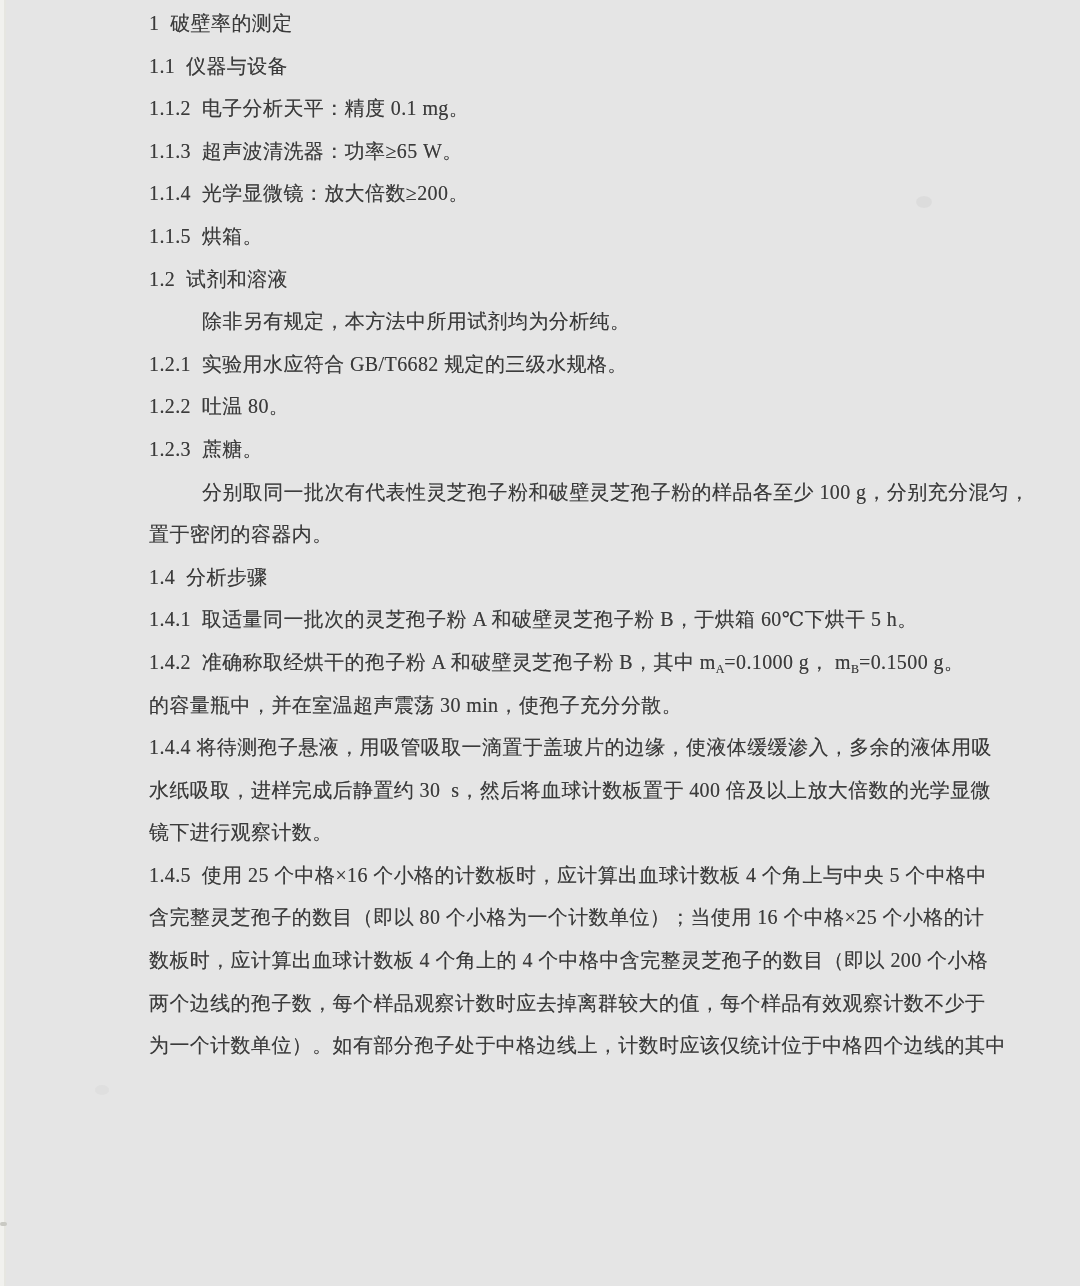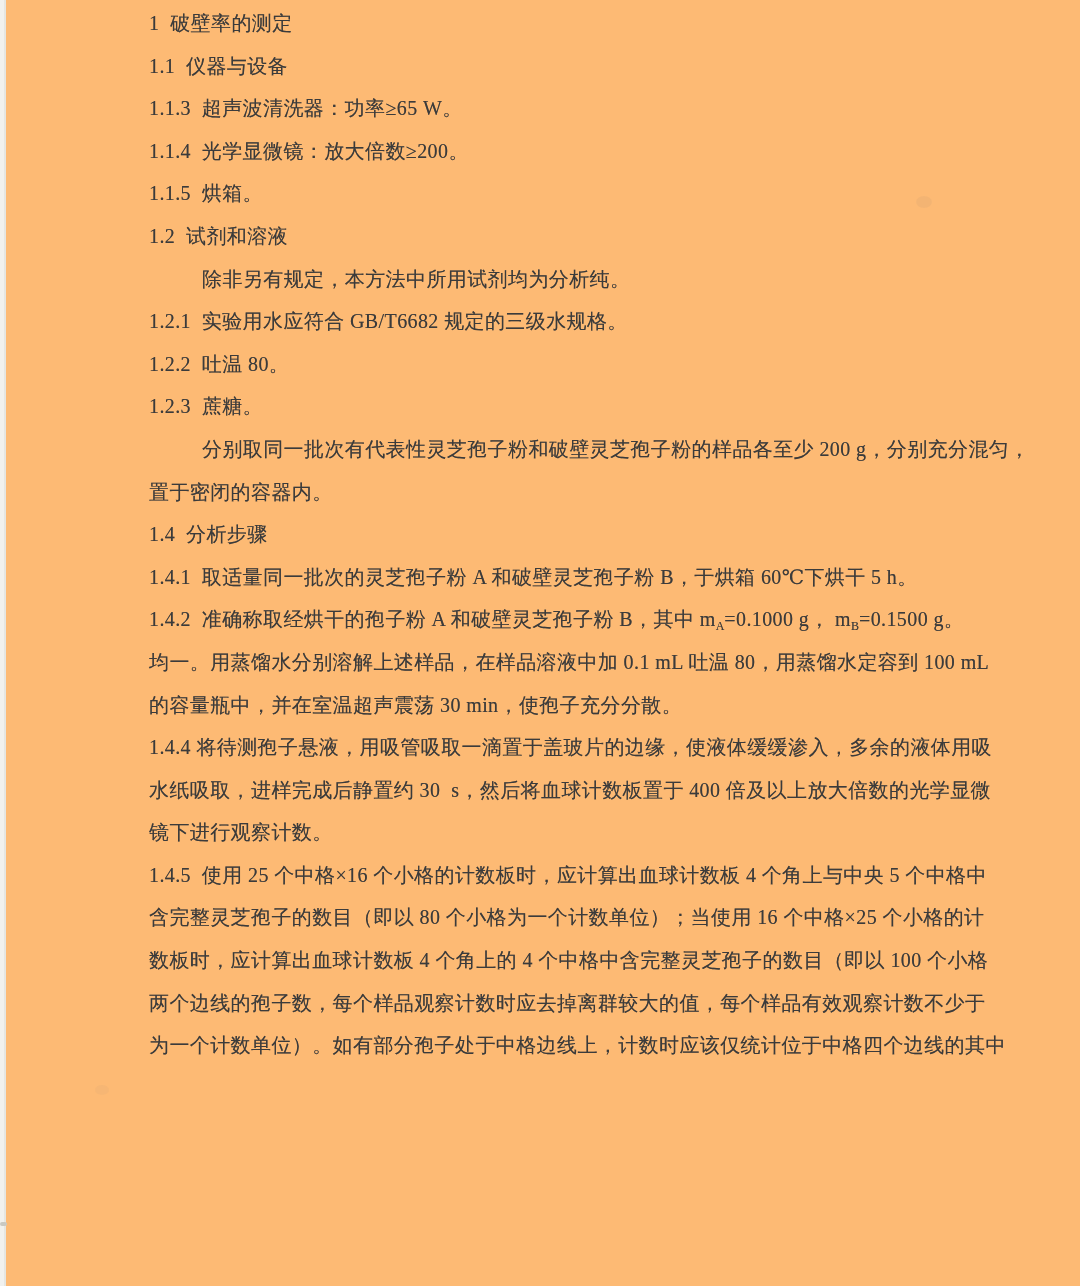--- a/index.html
+++ b/index.html
@@ -75,46 +75,46 @@
   }
   .line sub {
     font-size: 12px;
     vertical-align: -4px;
     letter-spacing: 0;
   }
 </style>
 </head>
 <body style="background: rgb(251, 251, 249);">
 
-<div class="page" style="background: #fdba74; color: rgb(59, 59, 59);">
+<div class="page" style="background: #e5e5e5; color: rgb(59, 59, 59);">
   <div class="edge-strip"></div>
   <div class="edge-line"></div>
   <div class="edge-dash"></div>
   <div class="smudge"></div>
   <div class="smudge2"></div>
   <div class="doc">
       <div class="line">1  破壁率的测定</div>
       <div class="line">1.1  仪器与设备</div>
+      <div class="line">1.1.2  电子分析天平：精度 0.1 mg。</div>
       <div class="line">1.1.3  超声波清洗器：功率≥65 W。</div>
       <div class="line">1.1.4  光学显微镜：放大倍数≥200。</div>
       <div class="line">1.1.5  烘箱。</div>
       <div class="line">1.2  试剂和溶液</div>
       <div class="line indent">除非另有规定，本方法中所用试剂均为分析纯。</div>
       <div class="line">1.2.1  实验用水应符合 GB/T6682 规定的三级水规格。</div>
       <div class="line">1.2.2  吐温 80。</div>
       <div class="line">1.2.3  蔗糖。</div>
-      <div class="line indent">分别取同一批次有代表性灵芝孢子粉和破壁灵芝孢子粉的样品各至少 200 g，分别充分混匀，</div>
+      <div class="line indent">分别取同一批次有代表性灵芝孢子粉和破壁灵芝孢子粉的样品各至少 100 g，分别充分混匀，</div>
       <div class="line">置于密闭的容器内。</div>
       <div class="line">1.4  分析步骤</div>
       <div class="line">1.4.1  取适量同一批次的灵芝孢子粉 A 和破壁灵芝孢子粉 B，于烘箱 60℃下烘干 5 h。</div>
       <div class="line">1.4.2  准确称取经烘干的孢子粉 A 和破壁灵芝孢子粉 B，其中 m<sub>A</sub>=0.1000 g， m<sub>B</sub>=0.1500 g。</div>
-      <div class="line">均一。用蒸馏水分别溶解上述样品，在样品溶液中加 0.1 mL 吐温 80，用蒸馏水定容到 100 mL</div>
       <div class="line">的容量瓶中，并在室温超声震荡 30 min，使孢子充分分散。</div>
       <div class="line">1.4.4 将待测孢子悬液，用吸管吸取一滴置于盖玻片的边缘，使液体缓缓渗入，多余的液体用吸</div>
       <div class="line">水纸吸取，进样完成后静置约 30  s，然后将血球计数板置于 400 倍及以上放大倍数的光学显微</div>
       <div class="line">镜下进行观察计数。</div>
       <div class="line">1.4.5  使用 25 个中格×16 个小格的计数板时，应计算出血球计数板 4 个角上与中央 5 个中格中</div>
       <div class="line">含完整灵芝孢子的数目（即以 80 个小格为一个计数单位）；当使用 16 个中格×25 个小格的计</div>
-      <div class="line">数板时，应计算出血球计数板 4 个角上的 4 个中格中含完整灵芝孢子的数目（即以 100 个小格</div>
+      <div class="line">数板时，应计算出血球计数板 4 个角上的 4 个中格中含完整灵芝孢子的数目（即以 200 个小格</div>
       <div class="line">两个边线的孢子数，每个样品观察计数时应去掉离群较大的值，每个样品有效观察计数不少于</div>
       <div class="line">为一个计数单位）。如有部分孢子处于中格边线上，计数时应该仅统计位于中格四个边线的其中</div>
     </div>
 </div>
 
 </body></html>

